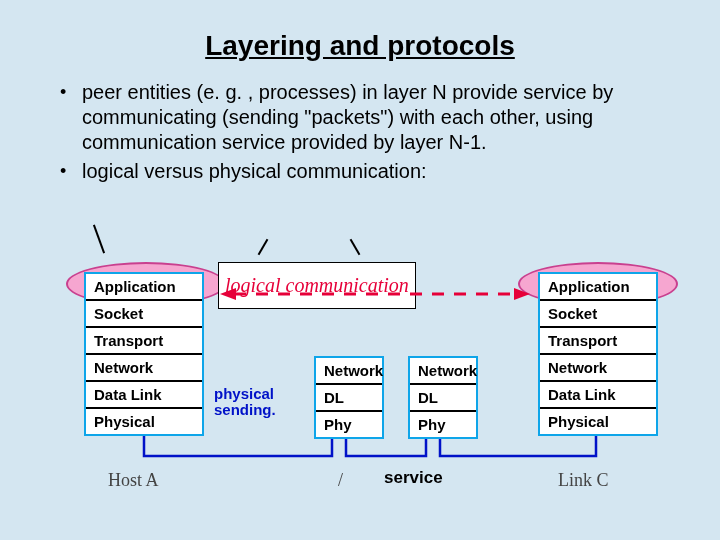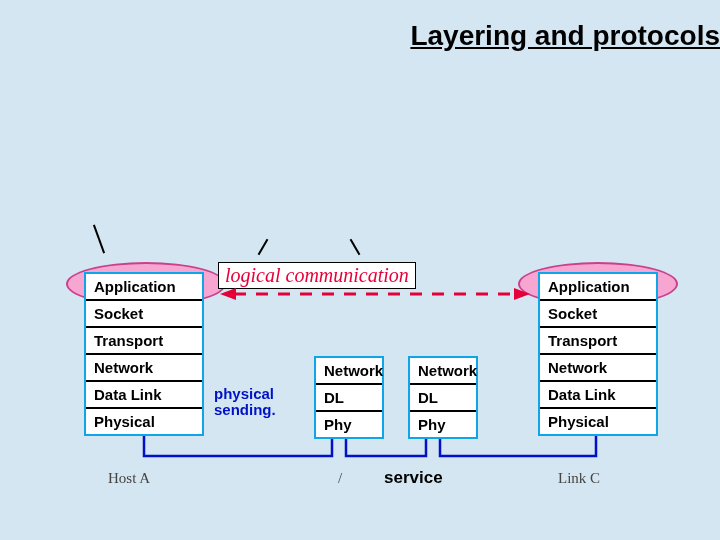--- a/index.html
+++ b/index.html
@@ -1,39 +1,39 @@
 <!DOCTYPE html>
 <html><head>
 <meta charset="utf-8">
 <style>
 html,body{margin:0;padding:0}
 body{background:#d4e6f1;font-family:Arial,Helvetica,sans-serif;width:720px;height:540px;overflow:hidden;position:relative}
-.title{text-align:right;font-size:28px;font-weight:bold;text-decoration:underline;padding-top:20px;color:#000}
+.title{text-align:center;font-size:28px;font-weight:bold;text-decoration:underline;padding-top:30px;color:#000}
 .bullets{margin:18px 56px 6px 56px;font-size:20px;color:#000;line-height:1.25}
 .bullets ul{list-style:none;padding:0;margin:0}
 .bullets li{position:relative;padding-left:26px;margin-bottom:4px}
 .bullets li::before{content:"\2022";position:absolute;left:4px;top:1px;font-size:18px;color:#000}
 .diagram{position:absolute;left:84px;top:238px;width:570px;height:272px}
 
 .stack{position:absolute;border:2px solid #0ea5e9;background:#fff}
 .stack .layer{border-bottom:2px solid #000;font-weight:bold;font-size:15px;padding:4px 8px;text-align:left}
 .stack .layer:last-child{border-bottom:none}
 .stack.tall{width:116px}
 .stack.router{width:66px}
 .hostA{left:0;top:34px}
 .hostC{left:454px;top:34px}
 .r1{left:230px;top:118px}
 .r2{left:324px;top:118px}
-.hostlabel{position:absolute;font-family:Georgia,serif;font-size:15px;color:#444}
+.hostlabel{position:absolute;font-family:Georgia,serif;font-size:18px;color:#444}
 .la{left:24px;top:232px}
 .lm{left:254px;top:232px}
 .lc{left:474px;top:232px}
 .router-label{position:absolute;left:300px;top:230px;font-family:Arial;font-weight:bold;font-size:17px;color:#000}
 
-.logical{position:absolute;left:134px;top:24px;background:#fff;color:#e60039;font-style:italic;font-family:Georgia,serif;font-size:20px;padding:1px 6px;border:1px solid #000}
+.logical{position:absolute;left:134px;top:24px;background:#fff;color:#e60039;font-style:italic;font-family:Georgia,serif;font-size:20px;padding:11px 6px;border:1px solid #000}
 .arrow{position:absolute;left:136px;top:48px;width:310px;height:16px}
 .arrow svg{width:100%;height:100%;display:block}
 .phys-label{position:absolute;left:130px;top:148px;color:#0012c8;font-weight:bold;font-size:15px;line-height:1.05}
 
 .ell{position:absolute;background:#f6a6d0;border:2px solid #c9408f;border-radius:50%}
 .ell.e1{left:-18px;top:24px;width:156px;height:40px}
 .ell.e2{left:434px;top:24px;width:156px;height:40px}
 
 .tick{position:absolute;width:2px;background:#000}
 .t1{left:178px;top:0;height:18px;transform:rotate(30deg)}
@@ -43,20 +43,22 @@
 .bluepath{position:absolute;left:0;top:0;width:570px;height:270px;pointer-events:none}
 .bluepath svg{width:100%;height:100%;display:block}
 </style>
 </head>
 <body>
 
 <div class="title">Layering and protocols</div>
 
 <div class="bullets">
   <ul>
+    <li>peer entities (e. g. , processes) in layer N provide service by communicating (sending "packets") with each other, using communication service provided by layer N-1.</li>
+    <li>logical versus physical communication:</li>
   </ul>
 </div>
 
 <div class="diagram">
 
   <div class="bluepath">
     <svg viewBox="0 0 570 270">
       <path d="M60 46 L60 218 L248 218 L248 130 L262 130 L262 218 L342 218 L342 130 L356 130 L356 218 L512 218 L512 46" fill="none" stroke="#0012c8" stroke-width="2.5"></path>
     </svg>
   </div>

